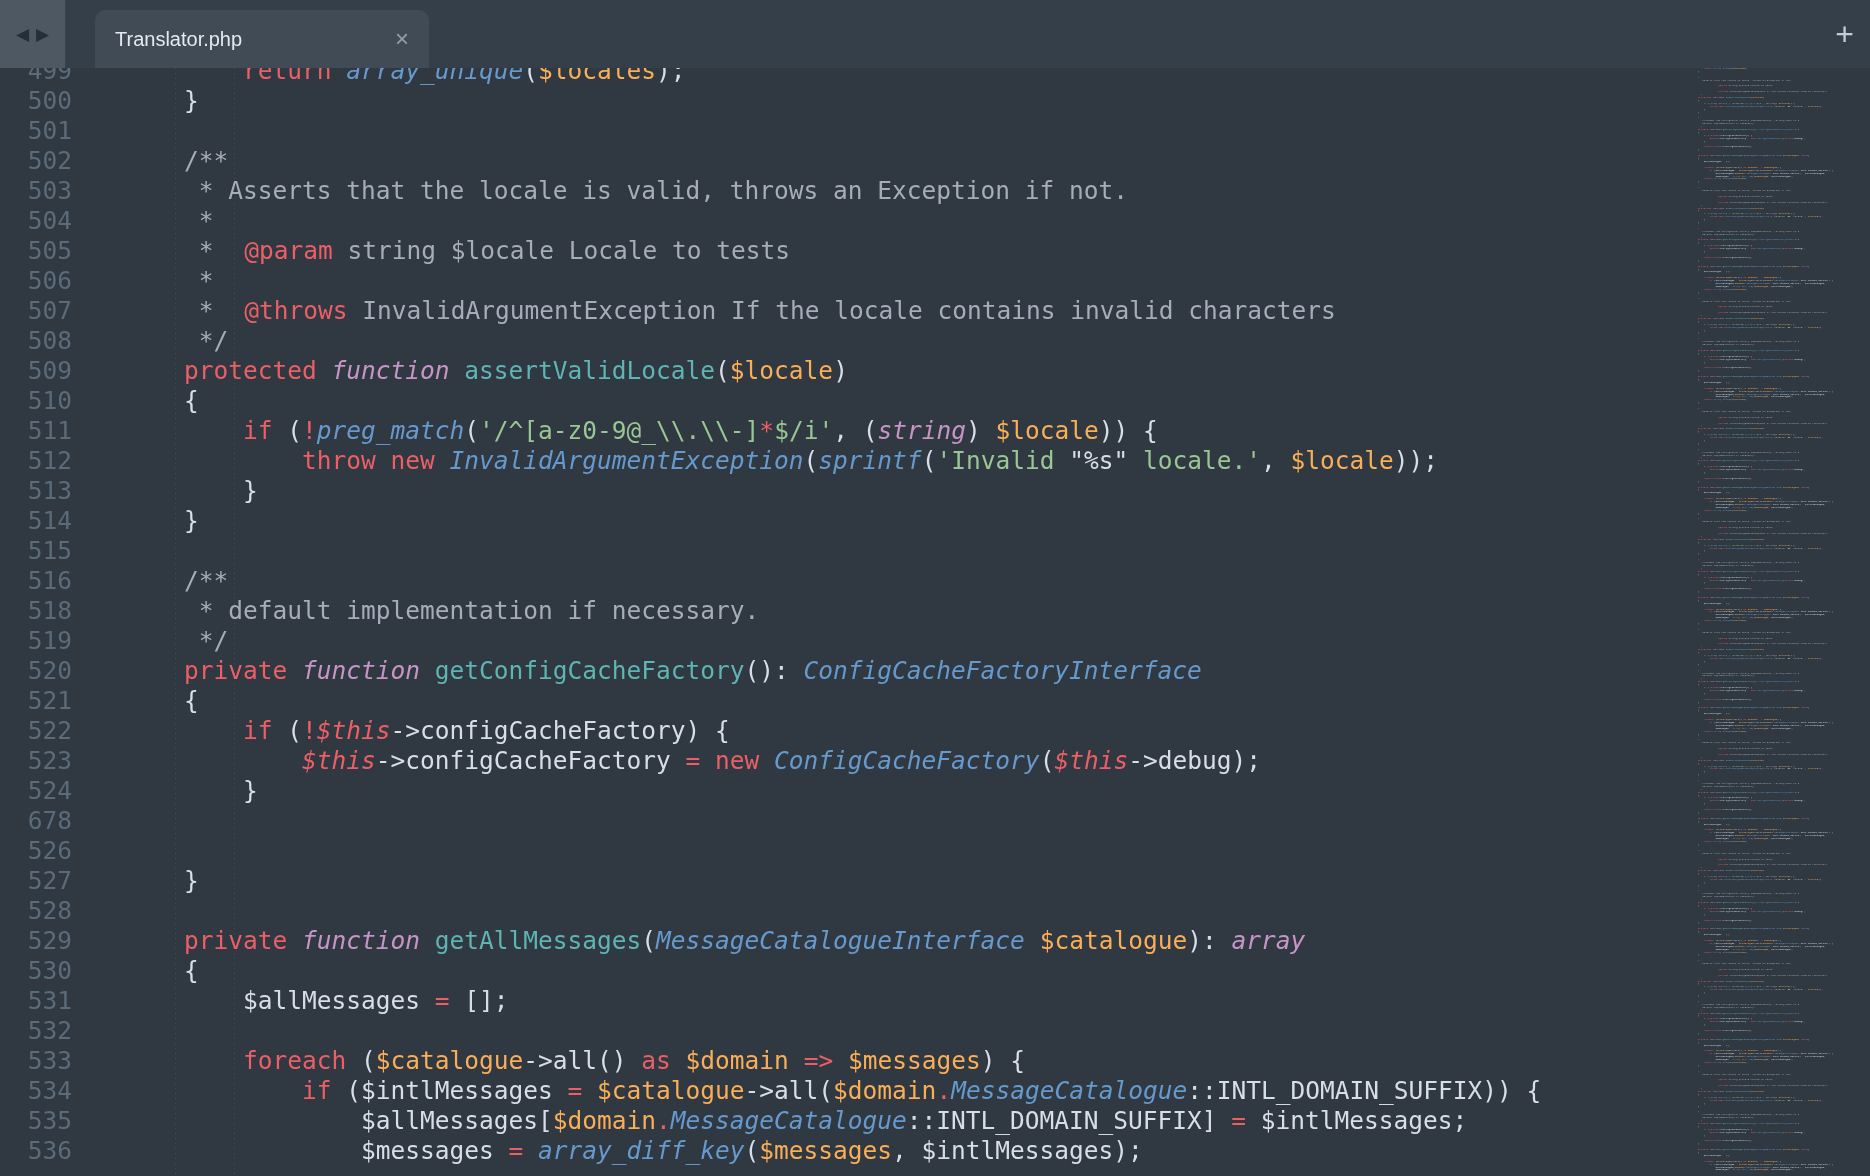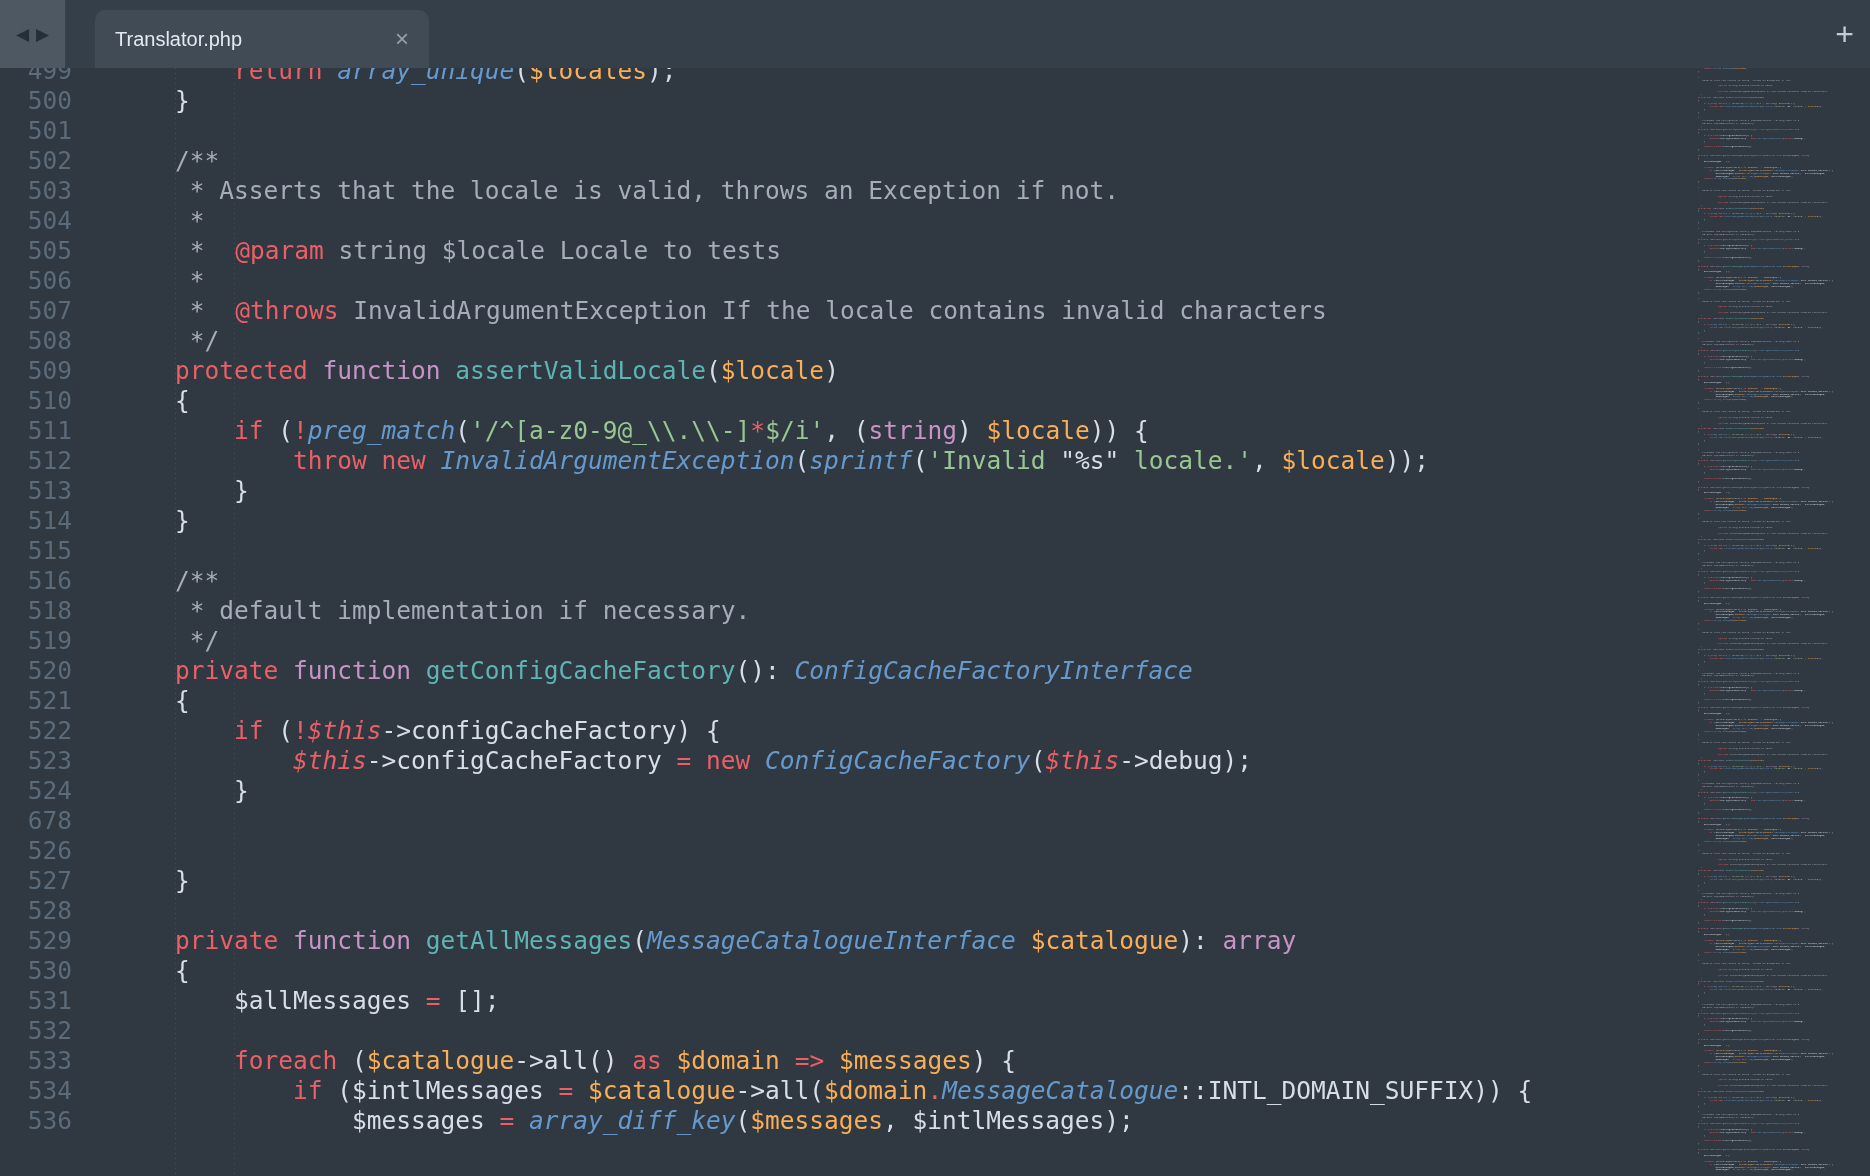--- a/index.html
+++ b/index.html
@@ -24,29 +24,29 @@
   .newtab{position:absolute;right:16px;top:0;height:68px;display:flex;align-items:center;
           color:var(--c-plus);font-size:32px;font-weight:300;cursor:pointer;}
 
   
   .editor{position:absolute;top:68px;left:0;right:0;bottom:0;overflow:hidden;background:var(--c-bg);}
   .guide{position:absolute;top:0;bottom:0;width:1px;
          background:repeating-linear-gradient(to bottom,rgba(255,255,255,.10) 0 1px,transparent 1px 5px);}
   .g1{left:175px;} .g2{left:234px;}
   .code{position:absolute;top:-12px;left:0;right:180px;
         font-family:"DejaVu Sans Mono",monospace;font-size:24.5px;line-height:30px;}
-  .row{display:flex;height:30px;}
+  .row{display:flex;height:30px;gap:9px;}
   .ln{flex:0 0 72px;text-align:right;color:var(--c-ln);user-select:none;}
   .lc{padding-left:44px;white-space:pre;}
 
   
   .tk-pl{color:var(--c-fg);}
   .tk-kw{color:var(--c-kw);}
   .tk-kwi{color:var(--c-kw);font-style:italic;}
-  .tk-ty{color:var(--c-ty);}
+  .tk-ty{color:var(--c-ty);font-style:italic;}
   .tk-def{color:var(--c-def);text-align:center;}
   .tk-ti{color:var(--c-ti);font-style:italic;}
   .tk-var{color:var(--c-var);}
   .tk-str{color:var(--c-str);}
   .tk-cm{color:var(--c-cm);}
   .tk-cmk{color:var(--c-kw);margin-left:16px;}
 
   
   .minimap{position:absolute;top:0;right:14px;width:164px;bottom:0;overflow:hidden;
            font-family:"DejaVu Sans Mono",monospace;font-size:2.45px;line-height:2.92px;}
@@ -204,20 +204,24 @@
       </div>
       <div class="row">
         <span class="ln">533</span>
         <span class="lc"><span class="tk-pl">        </span><span class="tk-kw">foreach</span><span class="tk-pl"> (</span><span class="tk-var">$catalogue</span><span class="tk-pl">-&gt;all() </span><span class="tk-kw">as</span><span class="tk-pl"> </span><span class="tk-var">$domain</span><span class="tk-pl"> </span><span class="tk-kw">=&gt;</span><span class="tk-pl"> </span><span class="tk-var">$messages</span><span class="tk-pl">) {</span></span>
       </div>
       <div class="row">
         <span class="ln">534</span>
         <span class="lc"><span class="tk-pl">            </span><span class="tk-kw">if</span><span class="tk-pl"> ($intlMessages </span><span class="tk-kw">=</span><span class="tk-pl"> </span><span class="tk-var">$catalogue</span><span class="tk-pl">-&gt;all(</span><span class="tk-var">$domain</span><span class="tk-kw">.</span><span class="tk-ti">MessageCatalogue</span><span class="tk-pl">::INTL_DOMAIN_SUFFIX)) {</span></span>
       </div>
       <div class="row">
+        <span class="ln">535</span>
+        <span class="lc"><span class="tk-pl">                $allMessages[</span><span class="tk-var">$domain</span><span class="tk-kw">.</span><span class="tk-ti">MessageCatalogue</span><span class="tk-pl">::INTL_DOMAIN_SUFFIX] </span><span class="tk-kw">=</span><span class="tk-pl"> $intlMessages;</span></span>
+      </div>
+      <div class="row">
         <span class="ln">536</span>
         <span class="lc"><span class="tk-pl">                $messages </span><span class="tk-kw">=</span><span class="tk-pl"> </span><span class="tk-ti">array_diff_key</span><span class="tk-pl">(</span><span class="tk-var">$messages</span><span class="tk-pl">, $intlMessages);</span></span>
       </div>
     </div>
   <div class="minimap">
       <div class="mrow"><span class="tk-pl">        </span><span class="tk-kw">return</span><span class="tk-pl"> </span><span class="tk-ti">array_unique</span><span class="tk-pl">(</span><span class="tk-var">$locales</span><span class="tk-pl">);</span></div>
       <div class="mrow"><span class="tk-pl">    }</span></div>
       <div class="mrow"></div>
       <div class="mrow"><span class="tk-cm">    /**</span></div>
       <div class="mrow"><span class="tk-cm">     * Asserts that the locale is valid, throws an Exception if not.</span></div>

